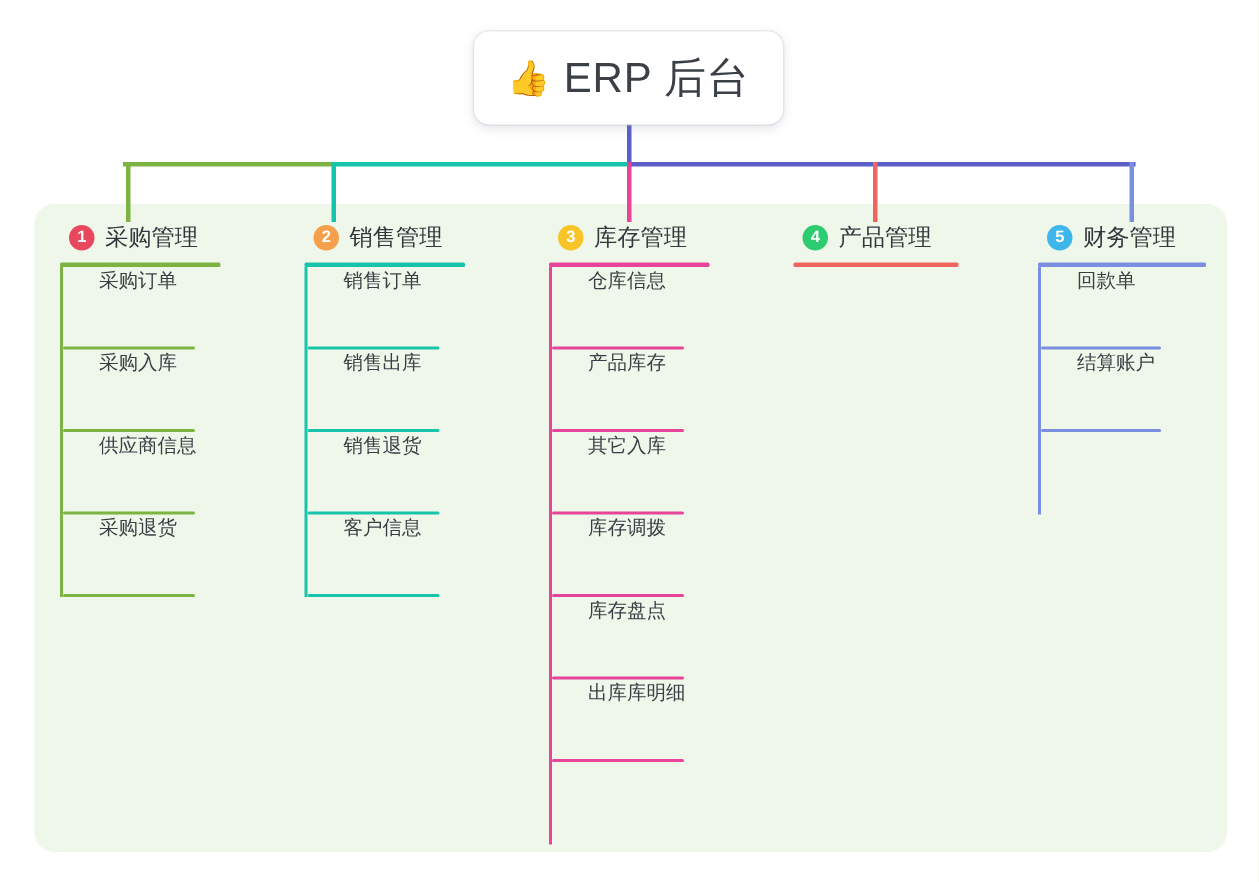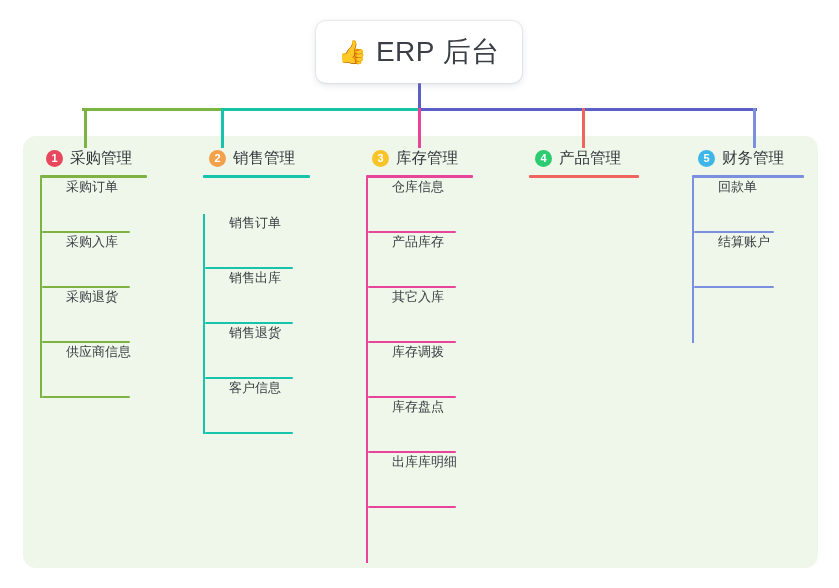--- a/index.html
+++ b/index.html
@@ -110,36 +110,36 @@
           <div class="spine" style="background: rgb(124, 179, 66); height: 220px;"></div>
           <div class="leaf">
             <span class="leaf-label">采购订单</span>
             <div class="leaf-rule" style="background: rgb(124, 179, 66); width: 88px;"></div>
           </div>
           <div class="leaf">
             <span class="leaf-label">采购入库</span>
             <div class="leaf-rule" style="background: rgb(124, 179, 66); width: 88px;"></div>
           </div>
           <div class="leaf">
+            <span class="leaf-label">供应商信息</span>
+            <div class="leaf-rule" style="background: rgb(124, 179, 66); width: 88px;"></div>
+          </div>
+          <div class="leaf">
             <span class="leaf-label">采购退货</span>
-            <div class="leaf-rule" style="background: rgb(124, 179, 66); width: 88px;"></div>
-          </div>
-          <div class="leaf">
-            <span class="leaf-label">供应商信息</span>
             <div class="leaf-rule" style="background: rgb(124, 179, 66); width: 88px;"></div>
           </div>
         </div>
       </div>
       <div class="col" style="left: 203px; top: 146px;">
         <div class="col-head">
           <span class="badge" style="background: rgb(245, 160, 74);">2</span>
           <span class="col-title">销售管理</span>
         </div>
         <div class="head-rule" style="background: rgb(23, 195, 171); width: 107px;"></div>
-        <div class="tree" style="height: 220px; margin-top: 36px;">
+        <div class="tree" style="height: 220px;">
           <div class="spine" style="background: rgb(23, 195, 171); height: 220px;"></div>
           <div class="leaf">
             <span class="leaf-label">销售订单</span>
             <div class="leaf-rule" style="background: rgb(23, 195, 171); width: 88px;"></div>
           </div>
           <div class="leaf">
             <span class="leaf-label">销售出库</span>
             <div class="leaf-rule" style="background: rgb(23, 195, 171); width: 88px;"></div>
           </div>
           <div class="leaf">

